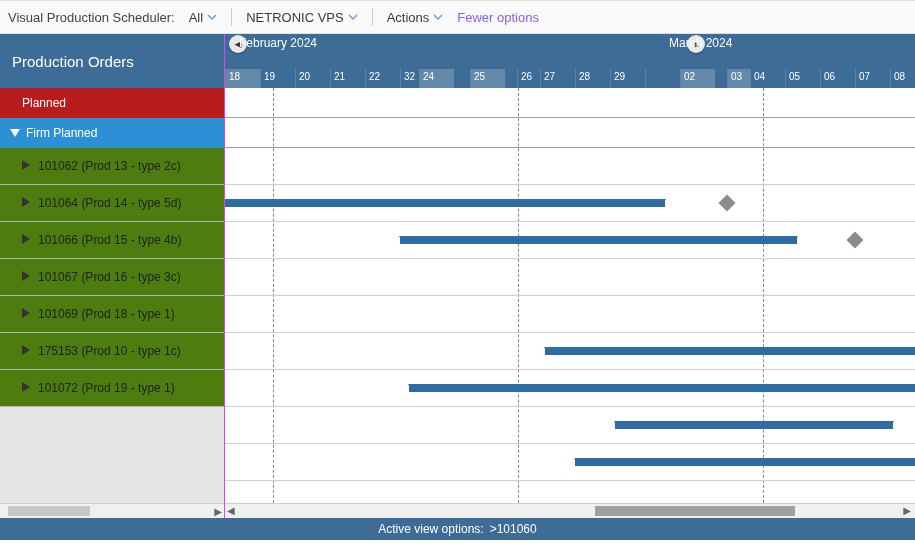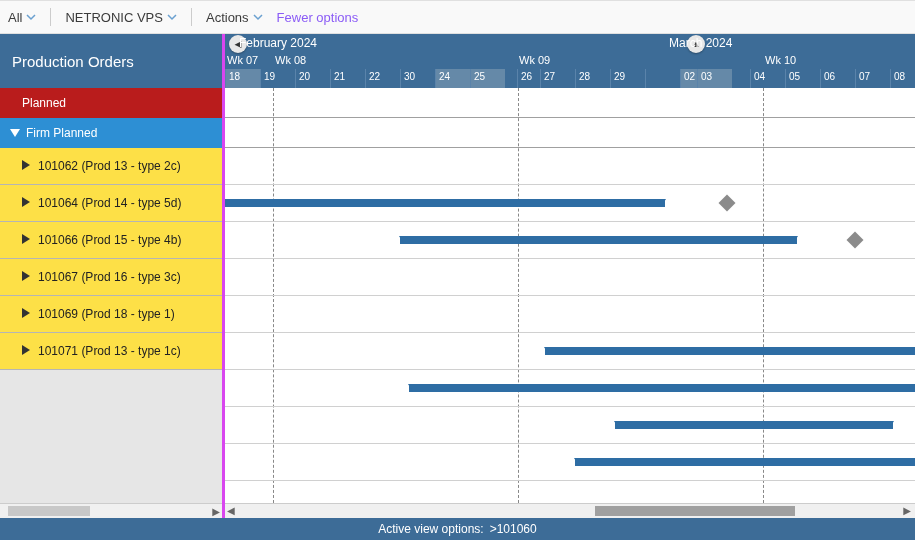--- a/index.html
+++ b/index.html
@@ -7,29 +7,29 @@
   
   .toolbar { height: 34px; background: #f9f9f9; border-top: 1px solid #e0e0e0; border-bottom: 1px solid #e0e0e0; display: flex; align-items: center; padding: 0 8px; gap: 14px; font-size: 13px; color: #444; }
   .toolbar .label { font-weight: 400; }
   .toolbar .dd { display: flex; align-items: center; gap: 4px; cursor: pointer; color:#3b3b3b; }
   .toolbar .dd .chev { display:inline-block; }
   .toolbar .sep { width:1px; height:18px; background:#ccc; }
   .toolbar .fewer { color:#8b5cf6; cursor:pointer; }
   
   .main { display:flex; height: 484px; }
   
-  .sidebar { width:225px; background:#e6e6e6; display:flex; flex-direction:column; border-right:3px solid #d946ef; }
+  .sidebar { width:225px; background:#e6e6e6; display:flex; flex-direction:column; border-right:1px solid #d946ef; }
   .sidebar-title { background:#3d6c97; color:#fff; font-size:15px; padding:14px 10px 14px 12px; height:54px; display:flex; align-items:center; }
   .cat { height:30px; display:flex; align-items:center; padding-left:22px; color:#fff; font-size:12px; }
   .cat.light { background:#b91c1c; }
   .cat.dark { background:#2d8fd4; padding-left:10px; gap:6px; }
   .cat .tri { display:inline-block; }
   
   .items { flex:1; overflow:hidden; }
-  .item { height:37px; display:flex; align-items:center; padding-left:22px; gap:8px; font-size:12px; color:#222; background:#fde047; border-bottom:1px solid #b5b5b5; cursor:pointer; }
+  .item { height:37px; display:flex; align-items:center; padding-left:22px; gap:8px; font-size:12px; color:#222; background:#4d7c0f; border-bottom:1px solid #b5b5b5; cursor:pointer; }
   .item .tri { display:inline-block; color:#444; }
   
   .sb-scroll { height:15px; background:#f0f0f0; border-top:1px solid #ccc; position:relative; display:flex; align-items:center; }
   .sb-scroll .thumb { position:absolute; left:8px; width:82px; height:10px; background:#c8c8c8; top:2px; }
   .sb-scroll .arrR { position:absolute; right:2px; font-size:10px; color:#666; }
   
   .chart { flex:1; display:flex; flex-direction:column; position:relative; background:#fff; }
   .timeline { height:54px; background:#3d6c97; color:#fff; position:relative; overflow:hidden; }
   .tl-months { position:absolute; top:2px; left:0; right:0; height:18px; font-size:12px; }
   .tl-month { position:absolute; top:0; font-size:12px; }
@@ -59,20 +59,21 @@
   .footer { height:22px; background:#3d6c97; color:#fff; display:flex; align-items:center; justify-content:center; font-size:12px; gap:6px; }
   
   svg.chev { width:10px; height:10px; }
   svg.tri-r { width:8px; height:10px; }
   svg.tri-d { width:10px; height:8px; }
 </style>
 </head>
 <body>
 
 <div class="toolbar">
+  <span class="label">Visual Production Scheduler:</span>
   <span class="dd">
     <span>All</span>
     <span class="chev"><svg class="chev" viewBox="0 0 10 10">
           <path d="M1 3 L5 7 L9 3" stroke="#6aa0d0" stroke-width="1.5" fill="none"></path>
         </svg></span>
   </span>
   <span class="sep"></span>
   <span class="dd">
     <span>NETRONIC VPS</span>
     <span class="chev"><svg class="chev" viewBox="0 0 10 10">
@@ -130,59 +131,59 @@
         <div class="item">
           <span class="tri"><svg class="tri-r" viewBox="0 0 8 10">
               <path d="M0 0 L8 5 L0 10 Z" fill="#333"></path>
             </svg></span>
           <span>101069 (Prod 18 - type 1)</span>
         </div>
         <div class="item">
           <span class="tri"><svg class="tri-r" viewBox="0 0 8 10">
               <path d="M0 0 L8 5 L0 10 Z" fill="#333"></path>
             </svg></span>
-          <span>101071 (Prod 13 - type 1c)</span>
+          <span>175153 (Prod 10 - type 1c)</span>
+        </div>
+        <div class="item">
+          <span class="tri"><svg class="tri-r" viewBox="0 0 8 10">
+              <path d="M0 0 L8 5 L0 10 Z" fill="#333"></path>
+            </svg></span>
+          <span>101072 (Prod 19 - type 1)</span>
         </div>
       </div>
     <div class="sb-scroll">
       <div class="thumb"></div>
       <span class="arrR">▶</span>
     </div>
   </div>
 
   <div class="chart">
     <div class="timeline">
       <div class="tl-arrow-l">◀</div>
       <div class="tl-arrow-r">▲</div>
       <div class="tl-months" id="tl-months">
           <span class="tl-month" style="left: 14px;">February 2024</span>
           <span class="tl-month" style="left: 444px;">March 2024</span>
         </div>
-      <div class="tl-weeks" id="tl-weeks">
-          <span class="tl-week" style="left: 2px;">Wk 07</span>
-          <span class="tl-week" style="left: 50px;">Wk 08</span>
-          <span class="tl-week" style="left: 294px;">Wk 09</span>
-          <span class="tl-week" style="left: 540px;">Wk 10</span>
-        </div>
       <div class="tl-days" id="tl-days">
           <div class="tl-day hl" style="left: 0px;">18</div>
           <div class="tl-day" style="left: 35px;">19</div>
           <div class="tl-day" style="left: 70px;">20</div>
           <div class="tl-day" style="left: 105px;">21</div>
           <div class="tl-day" style="left: 140px;">22</div>
-          <div class="tl-day" style="left: 175px;">30</div>
-          <div class="tl-day hl" style="left: 210px;">24</div>
+          <div class="tl-day" style="left: 175px;">32</div>
+          <div class="tl-day hl" style="left: 194px;">24</div>
           <div class="tl-day hl" style="left: 245px;">25</div>
           <div class="tl-day" style="left: 280px; margin-left: 12px;">26</div>
           <div class="tl-day" style="left: 315px;">27</div>
           <div class="tl-day" style="left: 350px;">28</div>
           <div class="tl-day" style="left: 385px;">29</div>
           <div class="tl-day" style="left: 420px; padding-left: 44px;">01</div>
           <div class="tl-day hl" style="left: 455px;">02</div>
-          <div class="tl-day hl" style="left: 472px;">03</div>
+          <div class="tl-day hl" style="left: 502px;">03</div>
           <div class="tl-day" style="left: 525px;">04</div>
           <div class="tl-day" style="left: 560px;">05</div>
           <div class="tl-day" style="left: 595px;">06</div>
           <div class="tl-day" style="left: 630px;">07</div>
           <div class="tl-day" style="left: 665px;">08</div>
         </div>
     </div>
     <div class="grid" id="grid">
         <div class="vline" style="left: 48px;"></div>
         <div class="vline" style="left: 293px;"></div>

